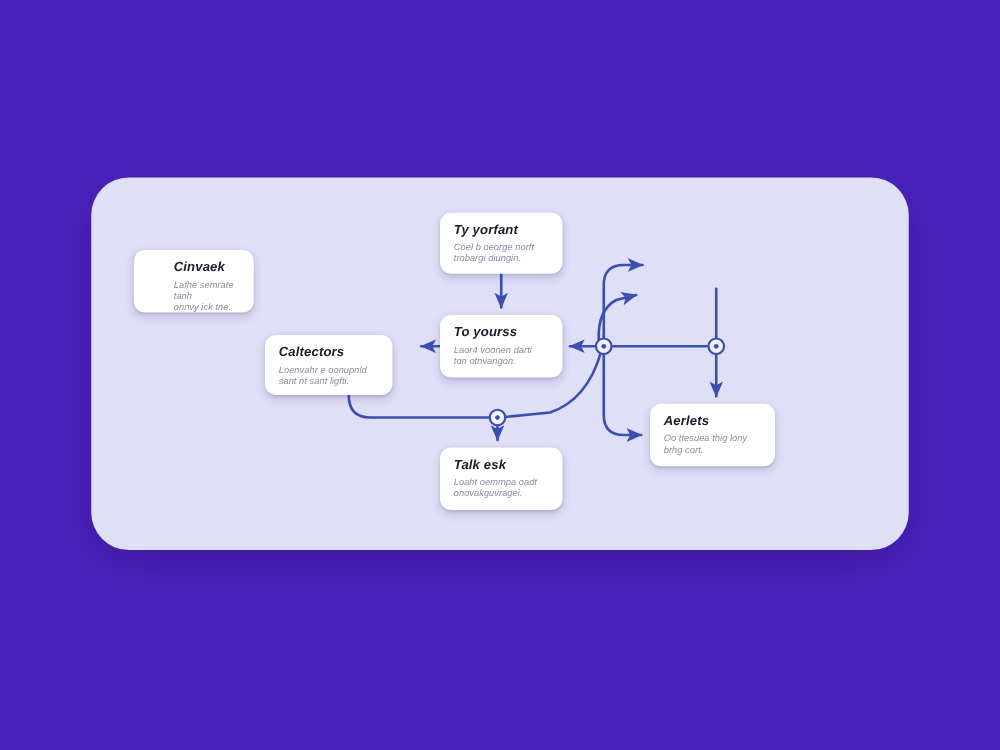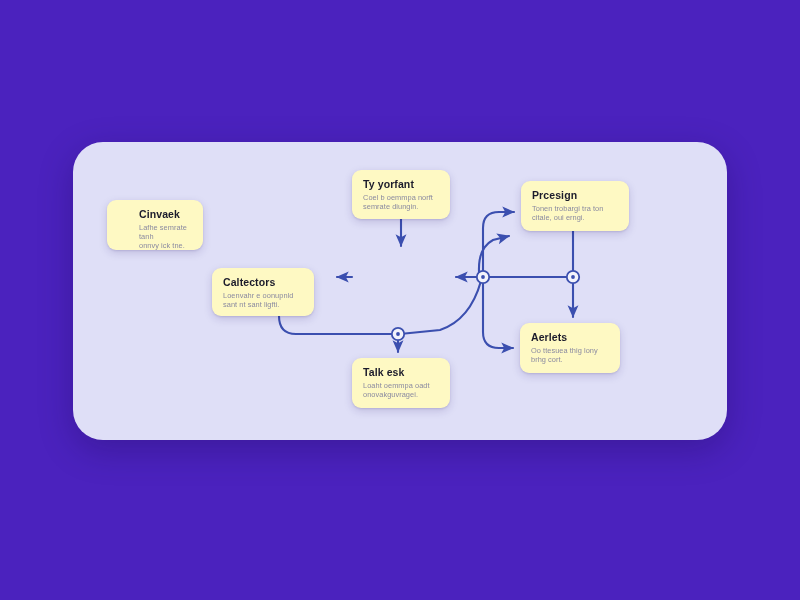--- a/index.html
+++ b/index.html
@@ -29,25 +29,26 @@
   }
   #edge-layer {
     position:absolute;
     left:0; top:0;
     width:800px; height:600px;
     pointer-events:none;
   }
   
   .node-card {
     position:absolute;
-    background:#fef9c3;
+    background:#ffffff;
     border-radius:9px;
     box-shadow:0 3px 8px rgba(40,22,110,.17), 0 1px 2px rgba(40,22,110,.12);
     padding:8px 10px 9px 11px;
     overflow:hidden;
+    font-style:italic;
   }
   .node-title {
     font-size:10.5px;
     font-weight:bold;
     color:#1B1B2B;
     letter-spacing:.1px;
     line-height:12px;
     margin-bottom:3px;
     white-space:nowrap;
     filter:blur(.35px);
@@ -129,33 +130,33 @@
     <div class="node-title">Cinvaek</div>
     <div class="node-desc">
       <span>Lafhe semrate tanh</span>
       <span>onnvy ick tne.</span>
     </div>
   </div>
 
   <div class="node-card" id="node-tyyorfant">
     <div class="node-title">Ty yorfant</div>
     <div class="node-desc">
-      <span>Coel b oemmpa norft</span>
-      <span>semrate diungin.</span>
+      <span>Coel b oeorge norft</span>
+      <span>trobargi diungin.</span>
     </div>
   </div>
 
-  <div class="node-card" id="node-prcesign">
-    <div class="node-title">Prcesign</div>
+
+  <div class="node-card" id="node-toyourss">
+    <div class="node-title">To yourss</div>
     <div class="node-desc">
-      <span>Tonen trobargi tra ton</span>
-      <span>citale, oui erngi.</span>
+      <span>Laor4 voonen darti</span>
+      <span>ton otnvangon.</span>
     </div>
   </div>
-
 
   <div class="node-card" id="node-caltectors">
     <div class="node-title">Caltectors</div>
     <div class="node-desc">
       <span>Loenvahr e oonupnld</span>
       <span>sant nt sant ligfti.</span>
     </div>
   </div>
 
   <div class="node-card" id="node-talkesk">

